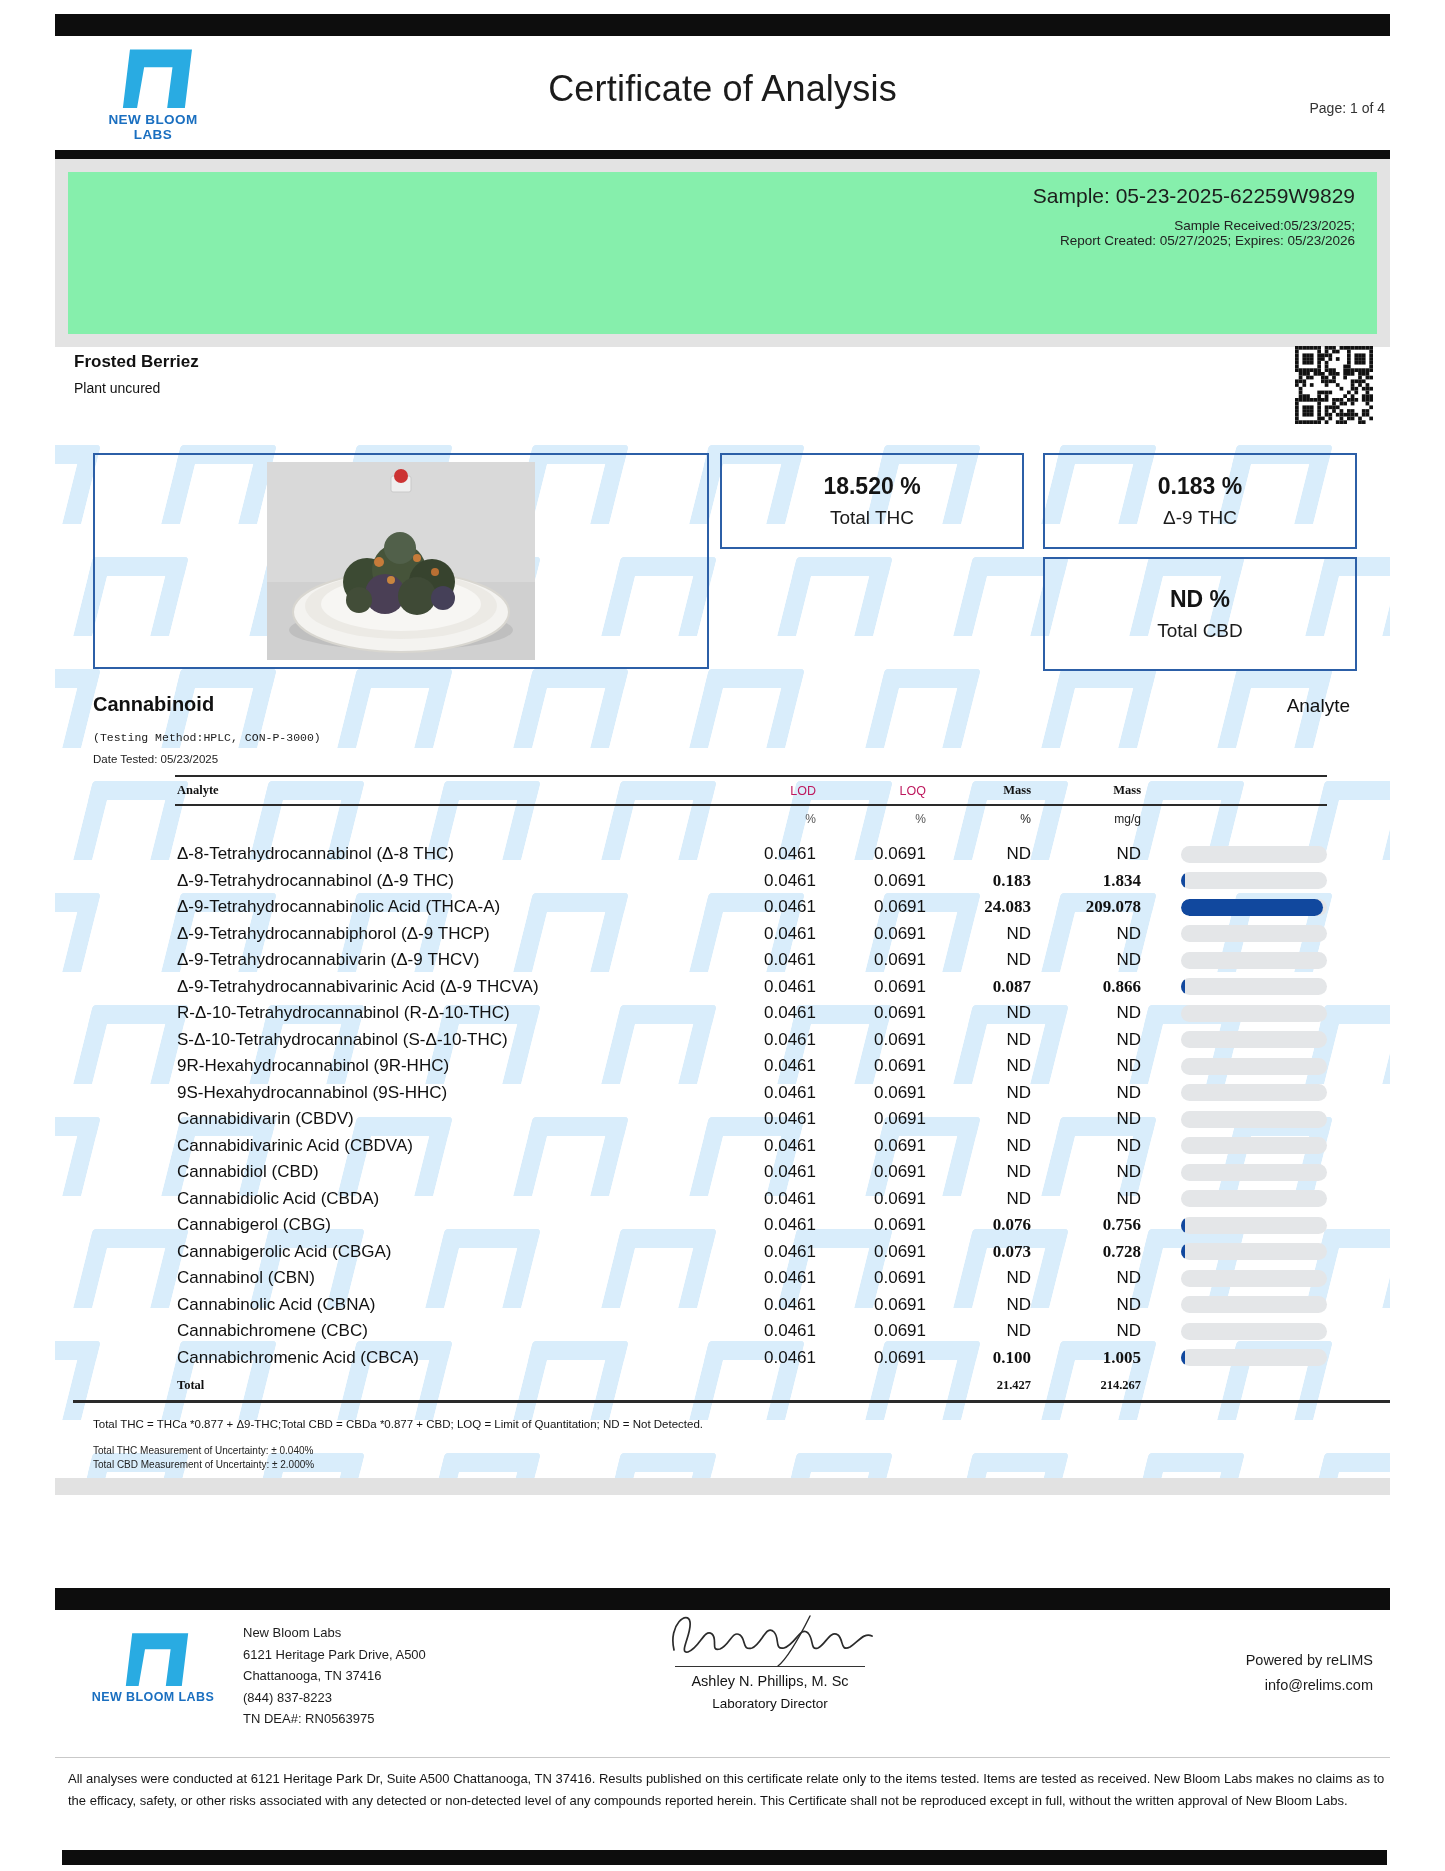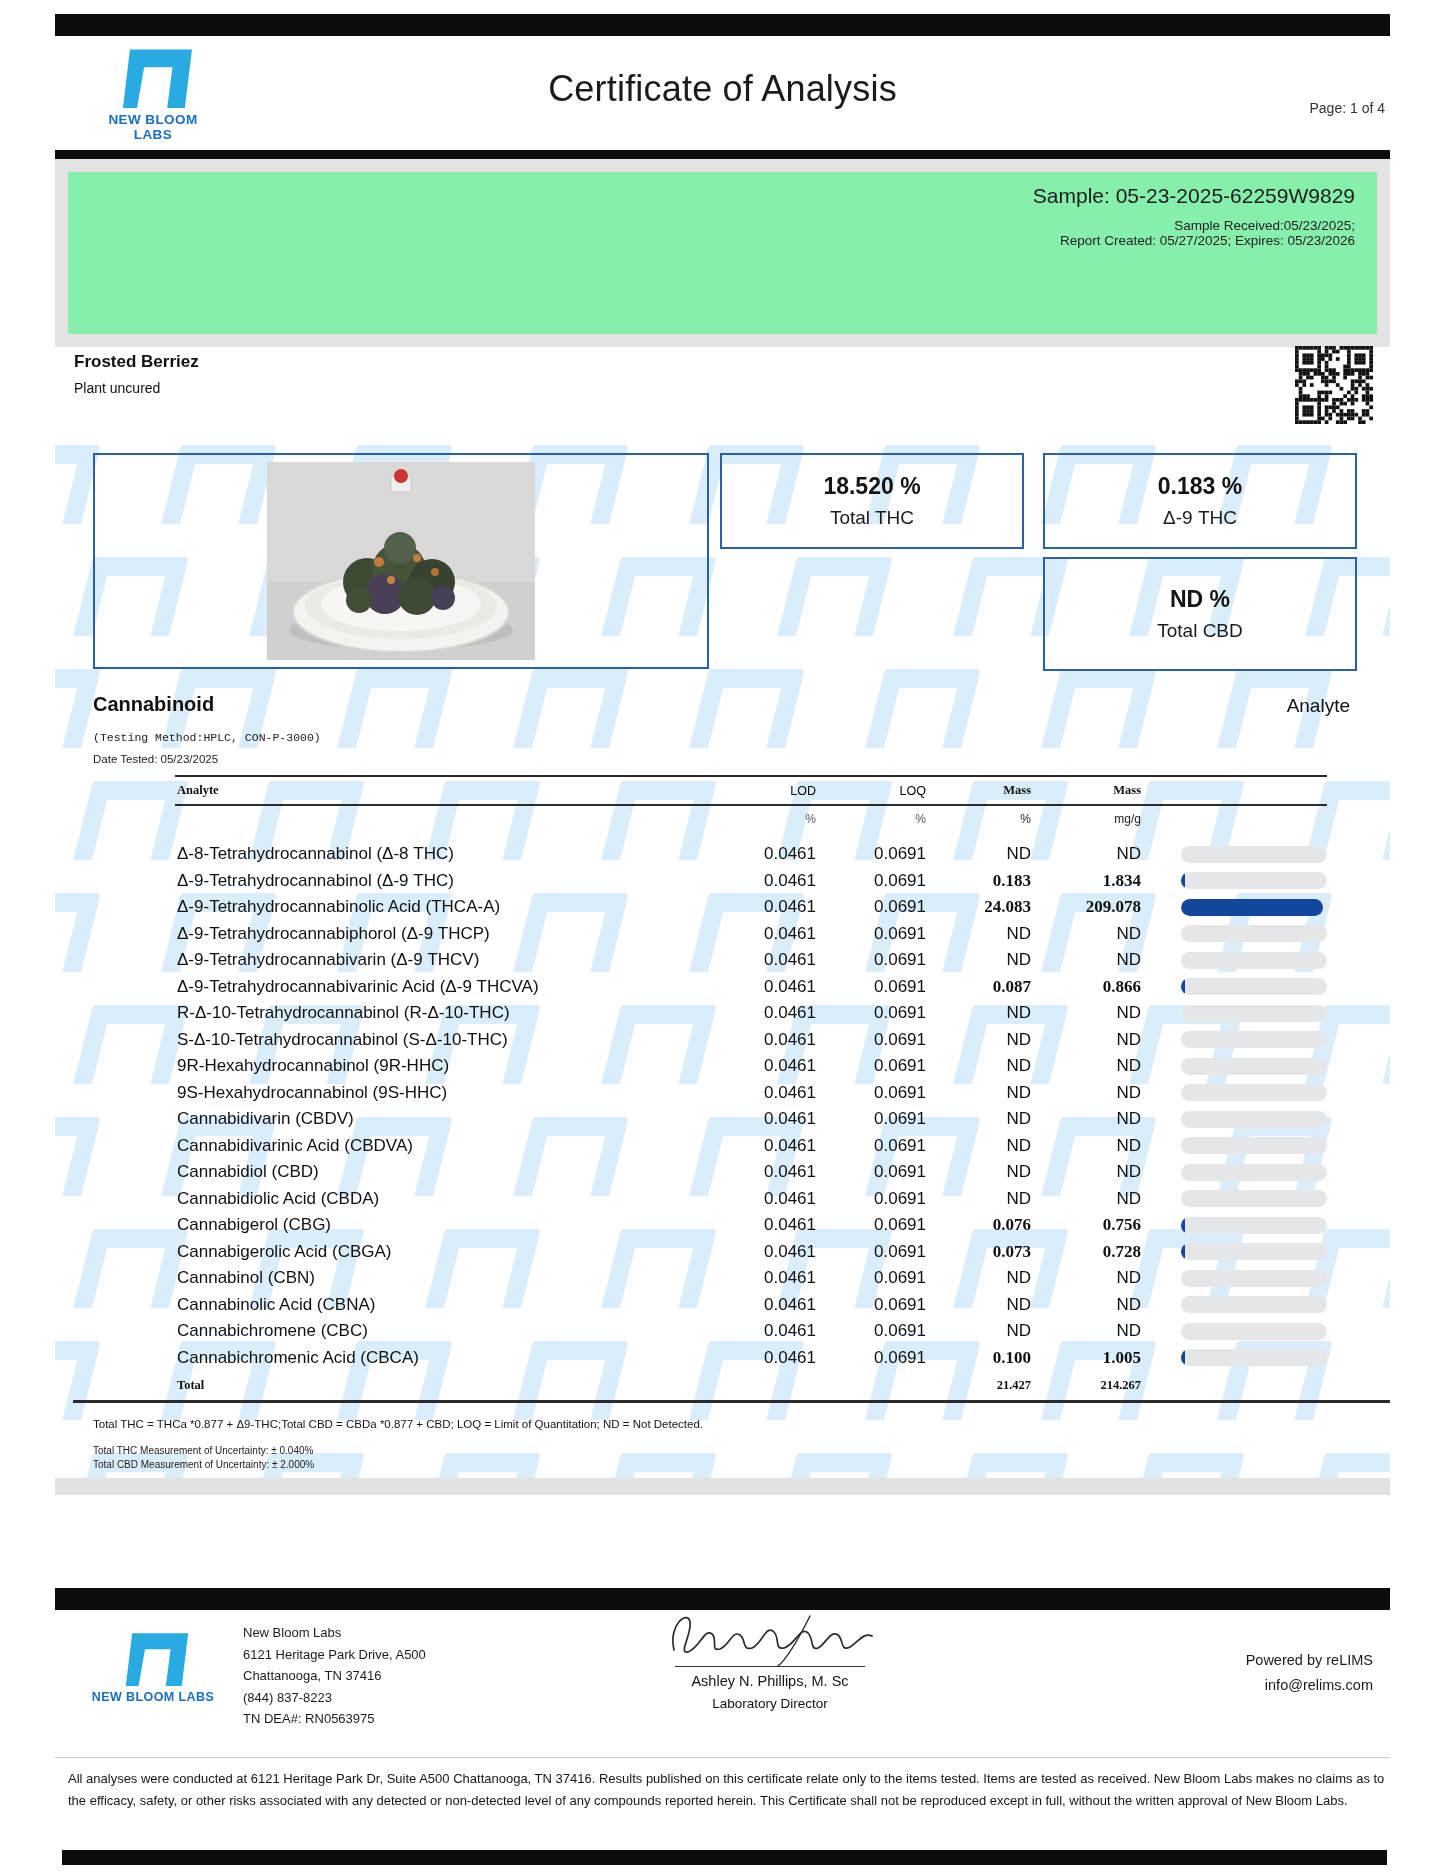--- a/index.html
+++ b/index.html
@@ -44,21 +44,21 @@
       grid-template-columns:1fr 100px 110px 105px 110px 36px 150px;
       align-items:center;}
   .thead{height:27px;border-top:2px solid #2a2a2a;border-bottom:2px solid #2a2a2a;
          font-size:12.5px;}
   .tunits{height:26px;font-size:12px;color:#555;margin-bottom:9px;}
   .trow{height:26.5px;font-size:17px;}
   .ttotal{height:28px;font-size:12.5px;}
   .c-analyte{padding-left:2px;}
   .c-num{text-align:right;}
   .b{font-weight:bold;font-family:Liberation Serif, serif;}
-  .hd-gray{color:#000000;text-align:right;}
+  .hd-gray{color:#be185d;text-align:right;}
   .bartrack{height:17px;background:#e4e6e8;border-radius:9px;position:relative;
             overflow:hidden;margin-left:4px;}
   .barfill{position:absolute;left:0;top:0;bottom:0;background:#11489e;border-radius:9px;}
   .table-endrule{border-top:2px solid #333;margin-top:2px;}
   .wide-rule{left:18px;right:0;top:957px;height:2.5px;background:#2a2a2a;}
   .footnote{left:38px;top:975px;font-size:11.5px;color:#151515;}
   .uncert{left:38px;font-size:10px;color:#222;}
   .gray-band{left:0;right:0;bottom:0;height:17px;background:#e2e2e2;}
   
   .addr{position:absolute;left:243px;top:1622px;font-size:13px;line-height:21.5px;color:#1c1c1c;}

